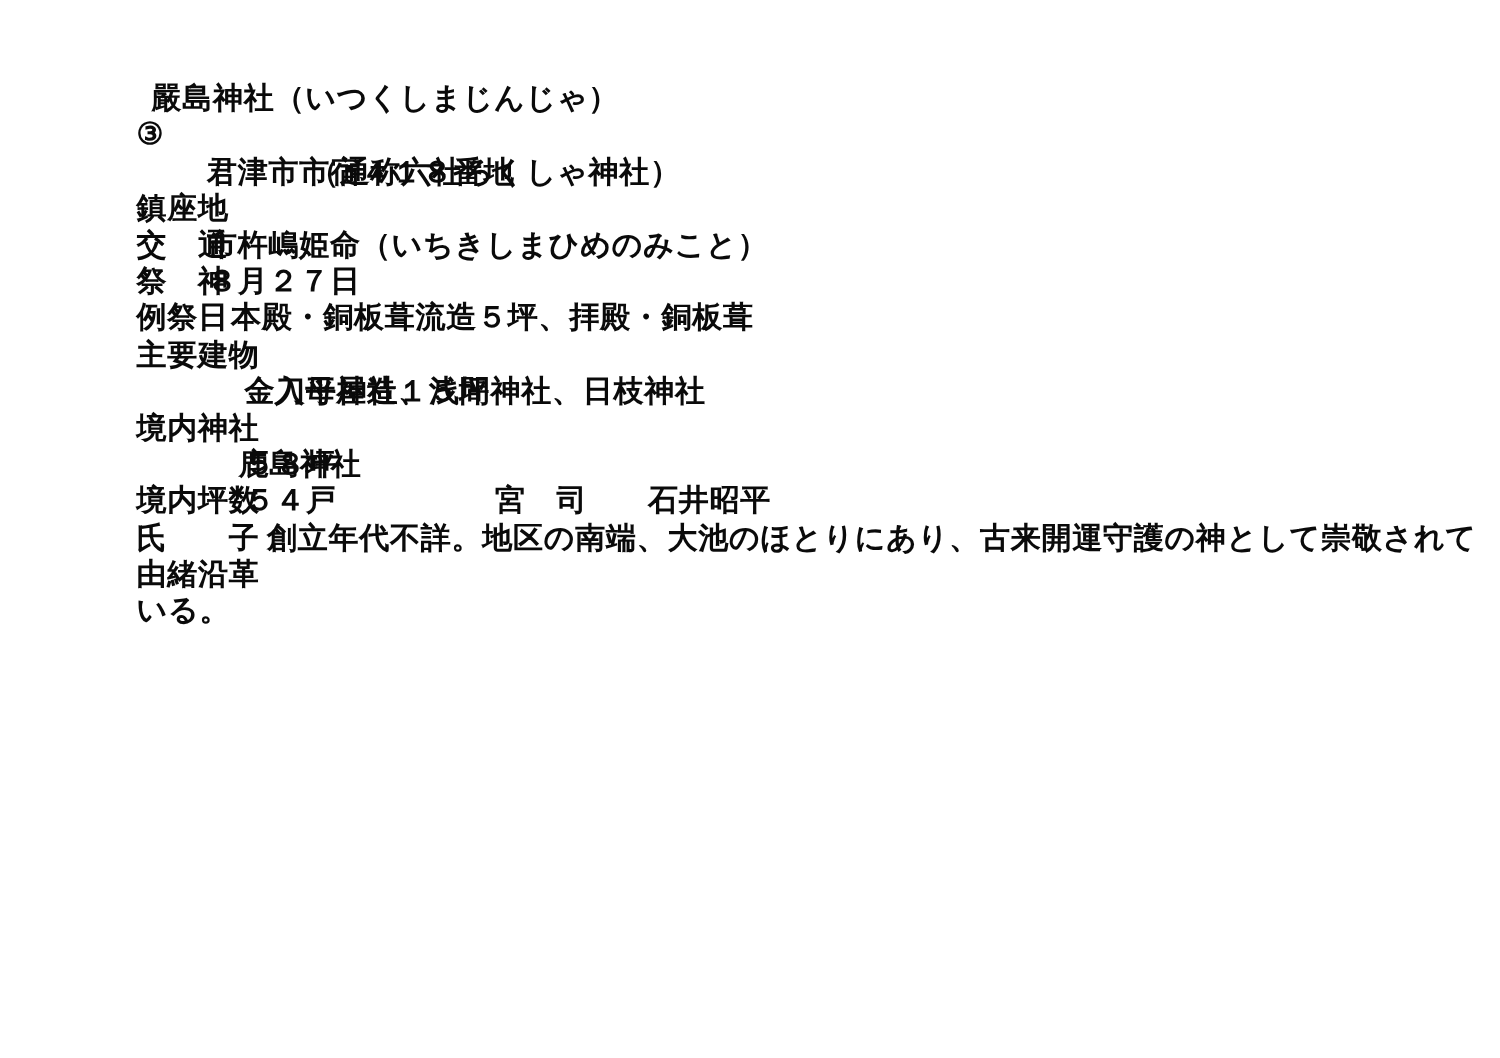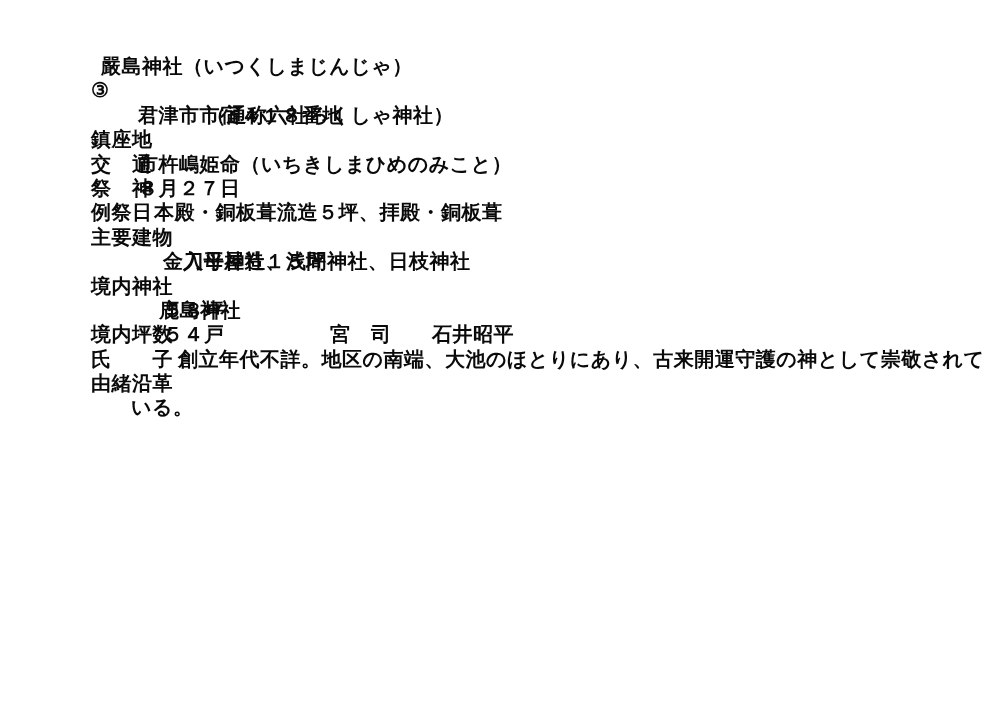--- a/index.html
+++ b/index.html
@@ -38,21 +38,21 @@
     white-space: pre;
   }
   .v80  { left: 80px; }
   .v97  { left: 105px; }
   .v102 { left: 96px; }
   .v120 { left: 120px; }
   .heading-title { position: absolute; left: 43px; top: 0; }
   .subtitle-indent { margin-left: 115px; }
   .cont92 { margin-left: 92px; }
   .cont97 { margin-left: 68px; }
-  .cont40 { margin-left: 40px; }
+  .cont40 { }
   .priest-label { position: absolute; left: 272px; top: 0; white-space: pre; text-align: right; }
   .priest-value { position: absolute; left: 374px; top: 0; white-space: pre; }
 </style>
 </head>
 <body>
 
 <div class="page">
   <div class="content">
 
     <div class="line">

